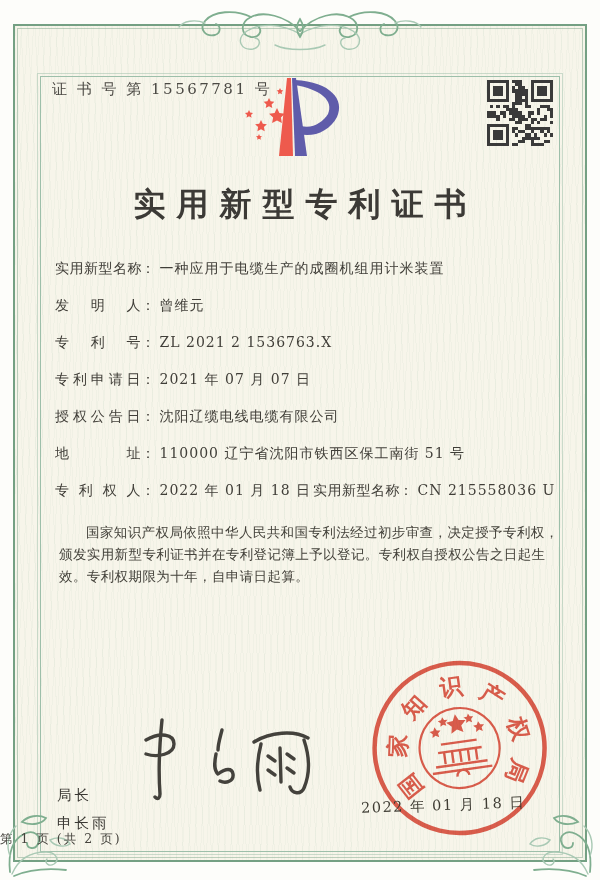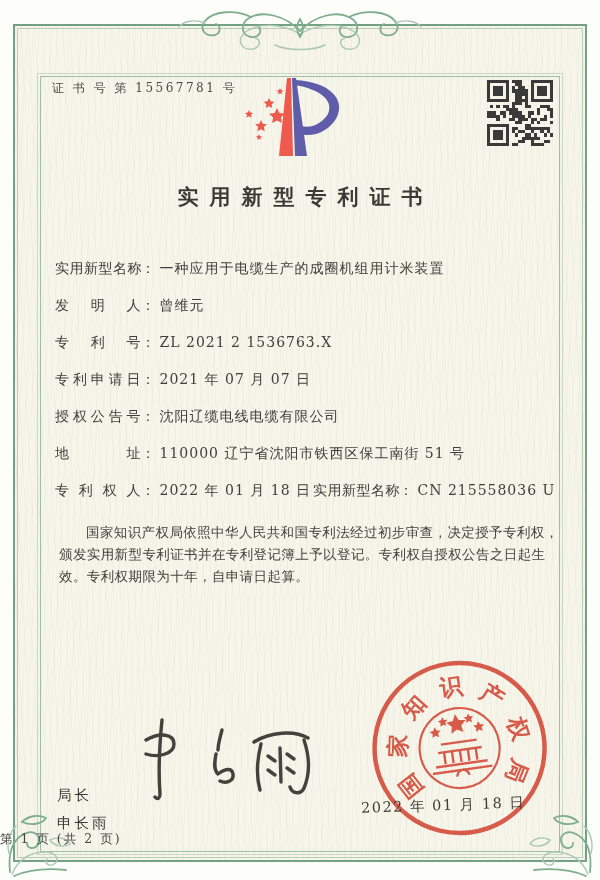--- a/index.html
+++ b/index.html
@@ -17,25 +17,25 @@
   .inner-frame{position:absolute;top:76px;left:40px;right:40px;bottom:28px;
     border:1px solid var(--frameLight,#9dbfaa);outline:1px solid rgba(157,191,170,.5);outline-offset:2px;}
 
   .ornament{position:absolute;pointer-events:none;}
   .ornament svg{display:block;}
   .top-flourish{top:1px;left:50%;transform:translateX(-50%);}
   .corner-bl{left:2px;bottom:2px;}
   .corner-br{right:2px;bottom:2px;transform:scaleX(-1);}
 
   
-  .cert-no{position:absolute;left:52px;top:80px;font-size:12px;color:#4b4944;letter-spacing:2.5px;}
+  .cert-no{position:absolute;left:52px;top:80px;font-size:15px;color:#4b4944;letter-spacing:2.5px;}
   .logo{position:absolute;left:235px;top:70px;width:135px;height:108px;}
   .qr{position:absolute;left:487px;top:80px;width:66px;height:66px;}
   .title{position:absolute;top:183px;left:0;width:100%;text-align:center;
-    font-size:21px;font-weight:600;color:#3c3a36;letter-spacing:11px;padding-left:11px;box-sizing:border-box;}
+    font-size:32px;font-weight:600;color:#3c3a36;letter-spacing:11px;padding-left:11px;box-sizing:border-box;}
 
   
   .content{position:absolute;top:258px;left:55px;right:28px;color:#403e38;}
   .field-row{position:relative;height:37px;font-size:14px;line-height:21px;letter-spacing:.5px;white-space:nowrap;}
   .flabel{display:inline-block;width:86px;text-align:justify;text-align-last:justify;vertical-align:top;}
   .fcolon{display:inline-block;margin-right:4px;}
   .fvalue{letter-spacing:1px;}
   .pair2{position:absolute;left:258px;top:0;}
 
   
@@ -368,21 +368,21 @@
     <div class="field-row">
       <span class="flabel">发明人</span><span class="fcolon">：</span><span class="fvalue">曾维元</span>
     </div>
     <div class="field-row">
       <span class="flabel">专利号</span><span class="fcolon">：</span><span class="fvalue">ZL 2021 2 1536763.X</span>
     </div>
     <div class="field-row">
       <span class="flabel">专利申请日</span><span class="fcolon">：</span><span class="fvalue">2021 年 07 月 07 日</span>
     </div>
     <div class="field-row">
-      <span class="flabel">授权公告号</span><span class="fcolon">：</span><span class="fvalue">沈阳辽缆电线电缆有限公司</span>
+      <span class="flabel">授权公告日</span><span class="fcolon">：</span><span class="fvalue">沈阳辽缆电线电缆有限公司</span>
     </div>
     <div class="field-row">
       <span class="flabel">地址</span><span class="fcolon">：</span><span class="fvalue">110000 辽宁省沈阳市铁西区保工南街 51 号</span>
     </div>
 
     <div class="field-row">
       <span>
         <span class="flabel">专利权人</span><span class="fcolon">：</span><span class="fvalue">2022 年 01 月 18 日</span>
       </span>
       <span class="pair2">

